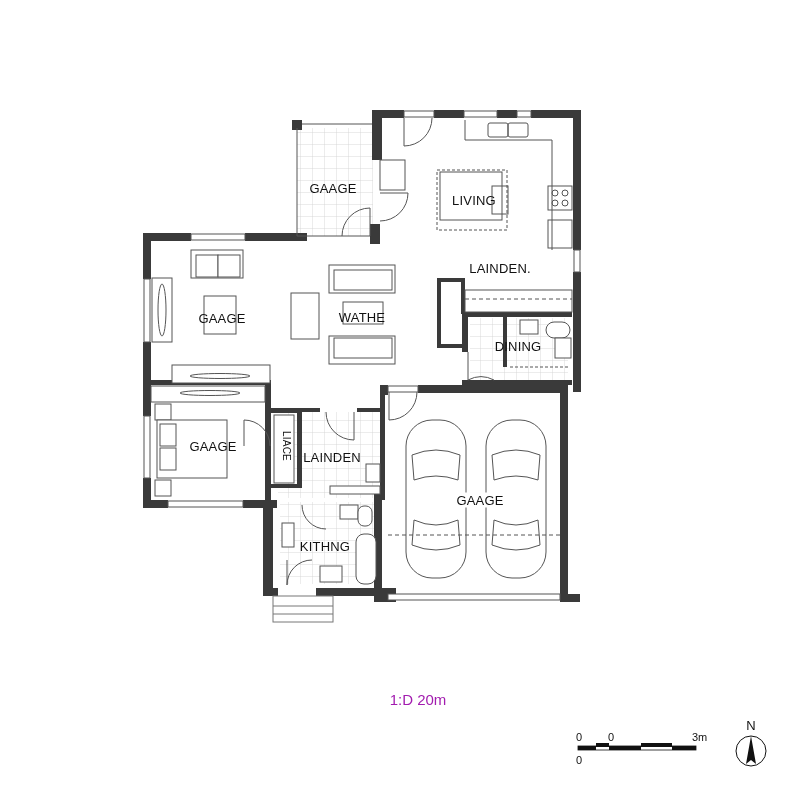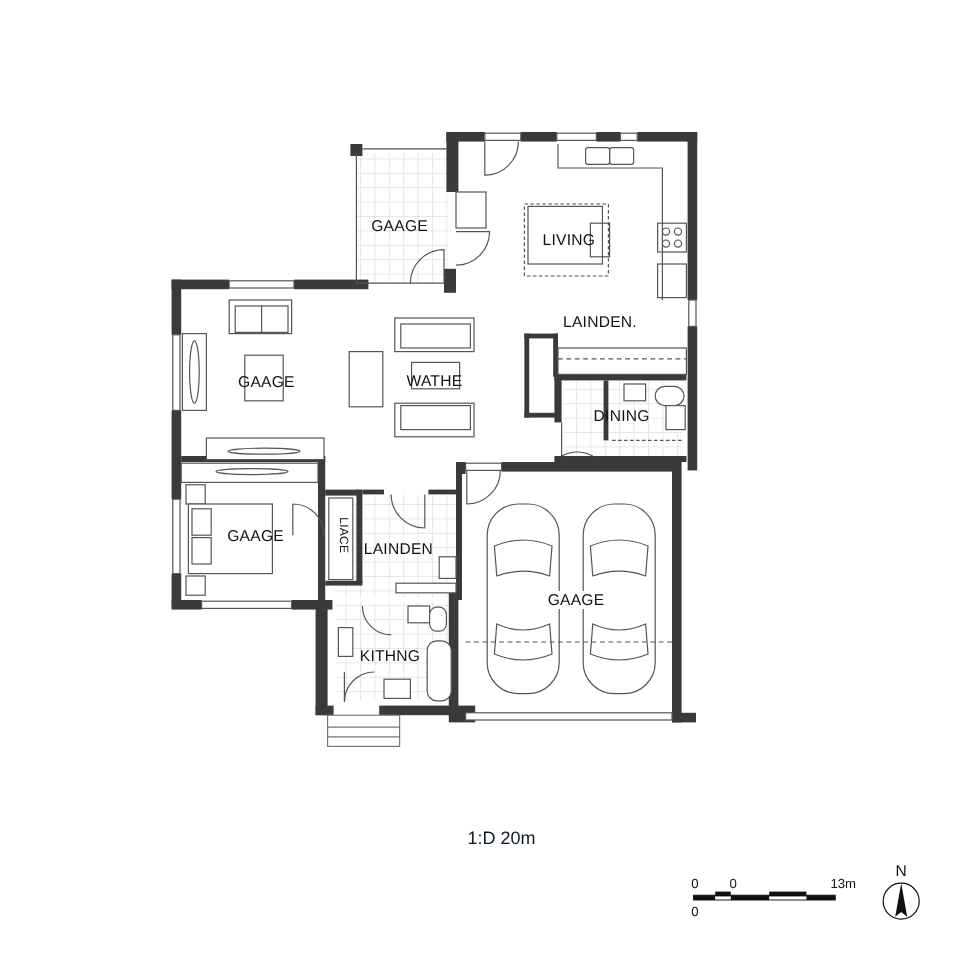--- a/index.html
+++ b/index.html
@@ -1,19 +1,19 @@
 <!DOCTYPE html>
 <html><head>
 <meta charset="utf-8">
 <style>
   html, body { margin: 0; padding: 0; background: #ffffff; }
   body { width: 800px; height: 800px; position: relative; overflow: hidden; font-family: "Liberation Sans", sans-serif; }
   #plan { position: absolute; left: 0; top: 0; }
   .lbl { position: absolute; font-family: "Liberation Sans", sans-serif; font-size: 13px; color: #111; letter-spacing: 0.2px; transform: translate(-50%, -50%); white-space: nowrap; background: transparent; }
-  .scale-text { position: absolute; font-family: "Liberation Sans", sans-serif; font-size: 15px; color: #0f172a; transform: translate(-50%, -50%); }
+  .scale-text { position: absolute; font-family: "Liberation Sans", sans-serif; font-size: 15px; color: #a21caf; transform: translate(-50%, -50%); }
   .bar-lbl { position: absolute; font-family: "Liberation Sans", sans-serif; font-size: 11px; color: #111; }
   .north-lbl { position: absolute; font-family: "Liberation Sans", sans-serif; font-size: 13px; color: #111; transform: translate(-50%, 0); }
 </style>
 </head>
 <body>
 
 <svg id="plan" width="800" height="800" viewBox="0 0 800 800">
   <defs>
     <pattern id="tile" width="12" height="12" patternUnits="userSpaceOnUse">
       <rect width="12" height="12" fill="#fff"></rect>
@@ -215,15 +215,15 @@
 <div class="lbl" style="left:518px;top:346px">DINING</div>
 <div class="lbl" style="left:213px;top:446px">GAAGE</div>
 <div class="lbl" style="left:332px;top:457px">LAINDEN</div>
 <div class="lbl" style="left:480px;top:500px;background:#fff;padding:0 1px">GAAGE</div>
 <div class="lbl" style="left:325px;top:546px">KITHNG</div>
 <div class="lbl" style="left:286px;top:446px;transform:translate(-50%,-50%) rotate(90deg);font-size:10px">LIACE</div>
 
 <div class="scale-text" style="left:418px;top:699px">1:D 20m</div>
 <div class="bar-lbl" style="left:576px;top:731px">0</div>
 <div class="bar-lbl" style="left:608px;top:731px">0</div>
-<div class="bar-lbl" style="left:692px;top:731px">13m</div>
+<div class="bar-lbl" style="left:692px;top:731px">3m</div>
 <div class="bar-lbl" style="left:576px;top:754px">0</div>
 <div class="north-lbl" style="left:751px;top:718px">N</div>
 
 </body></html>

